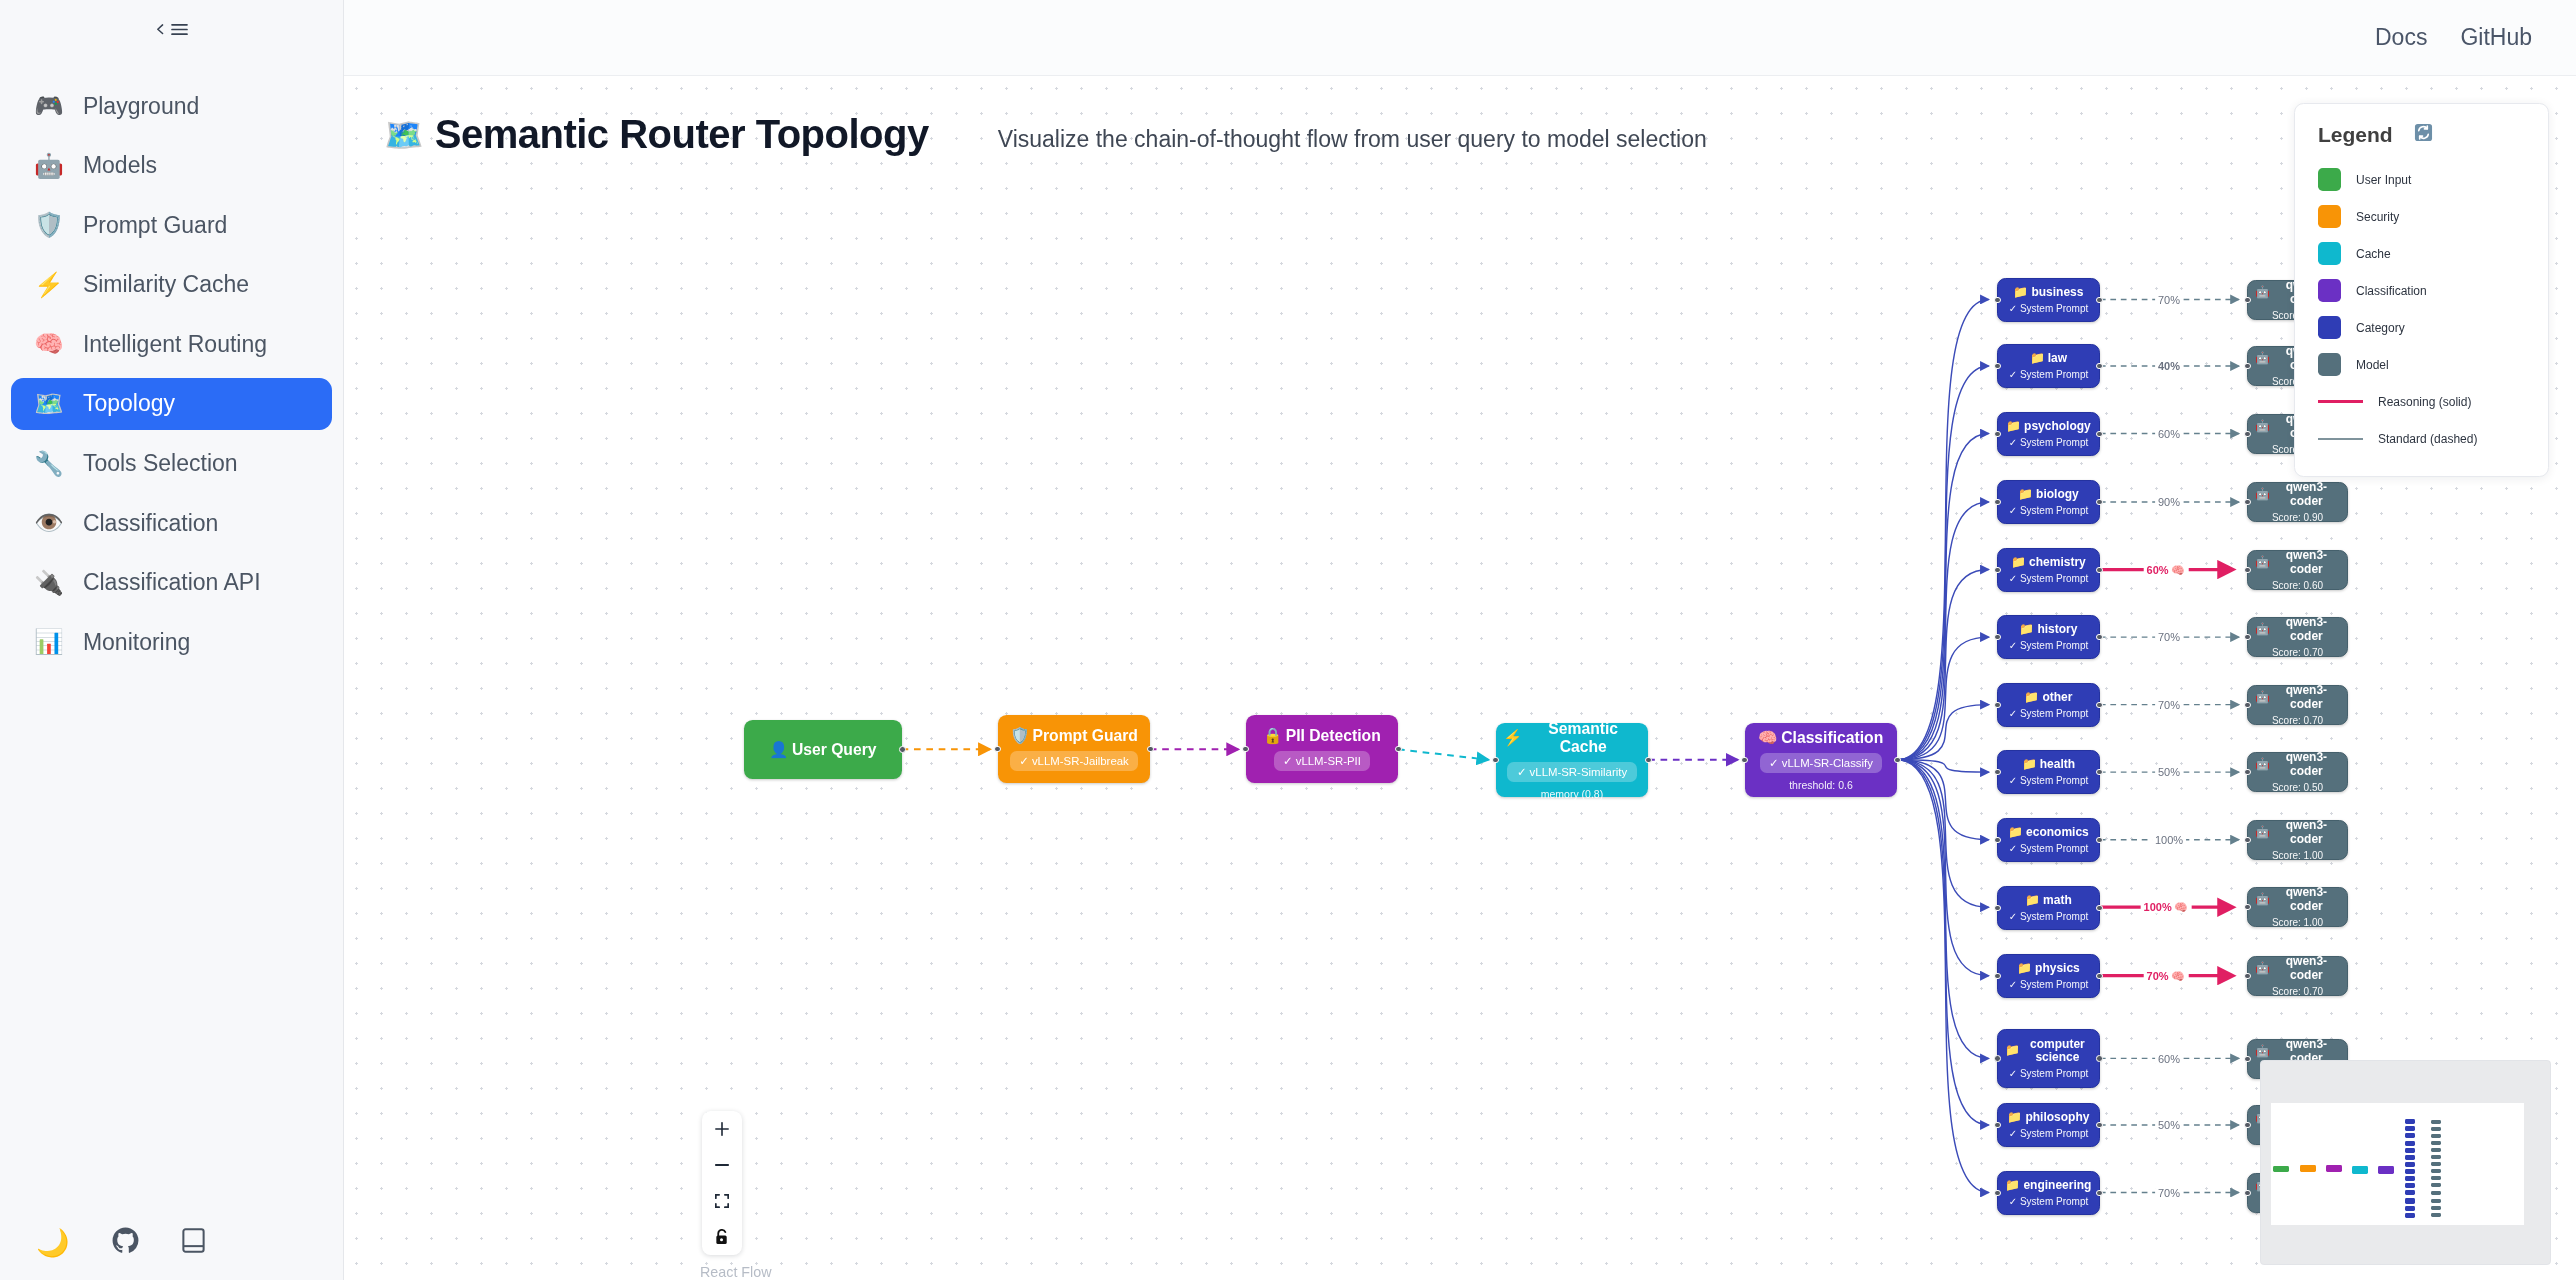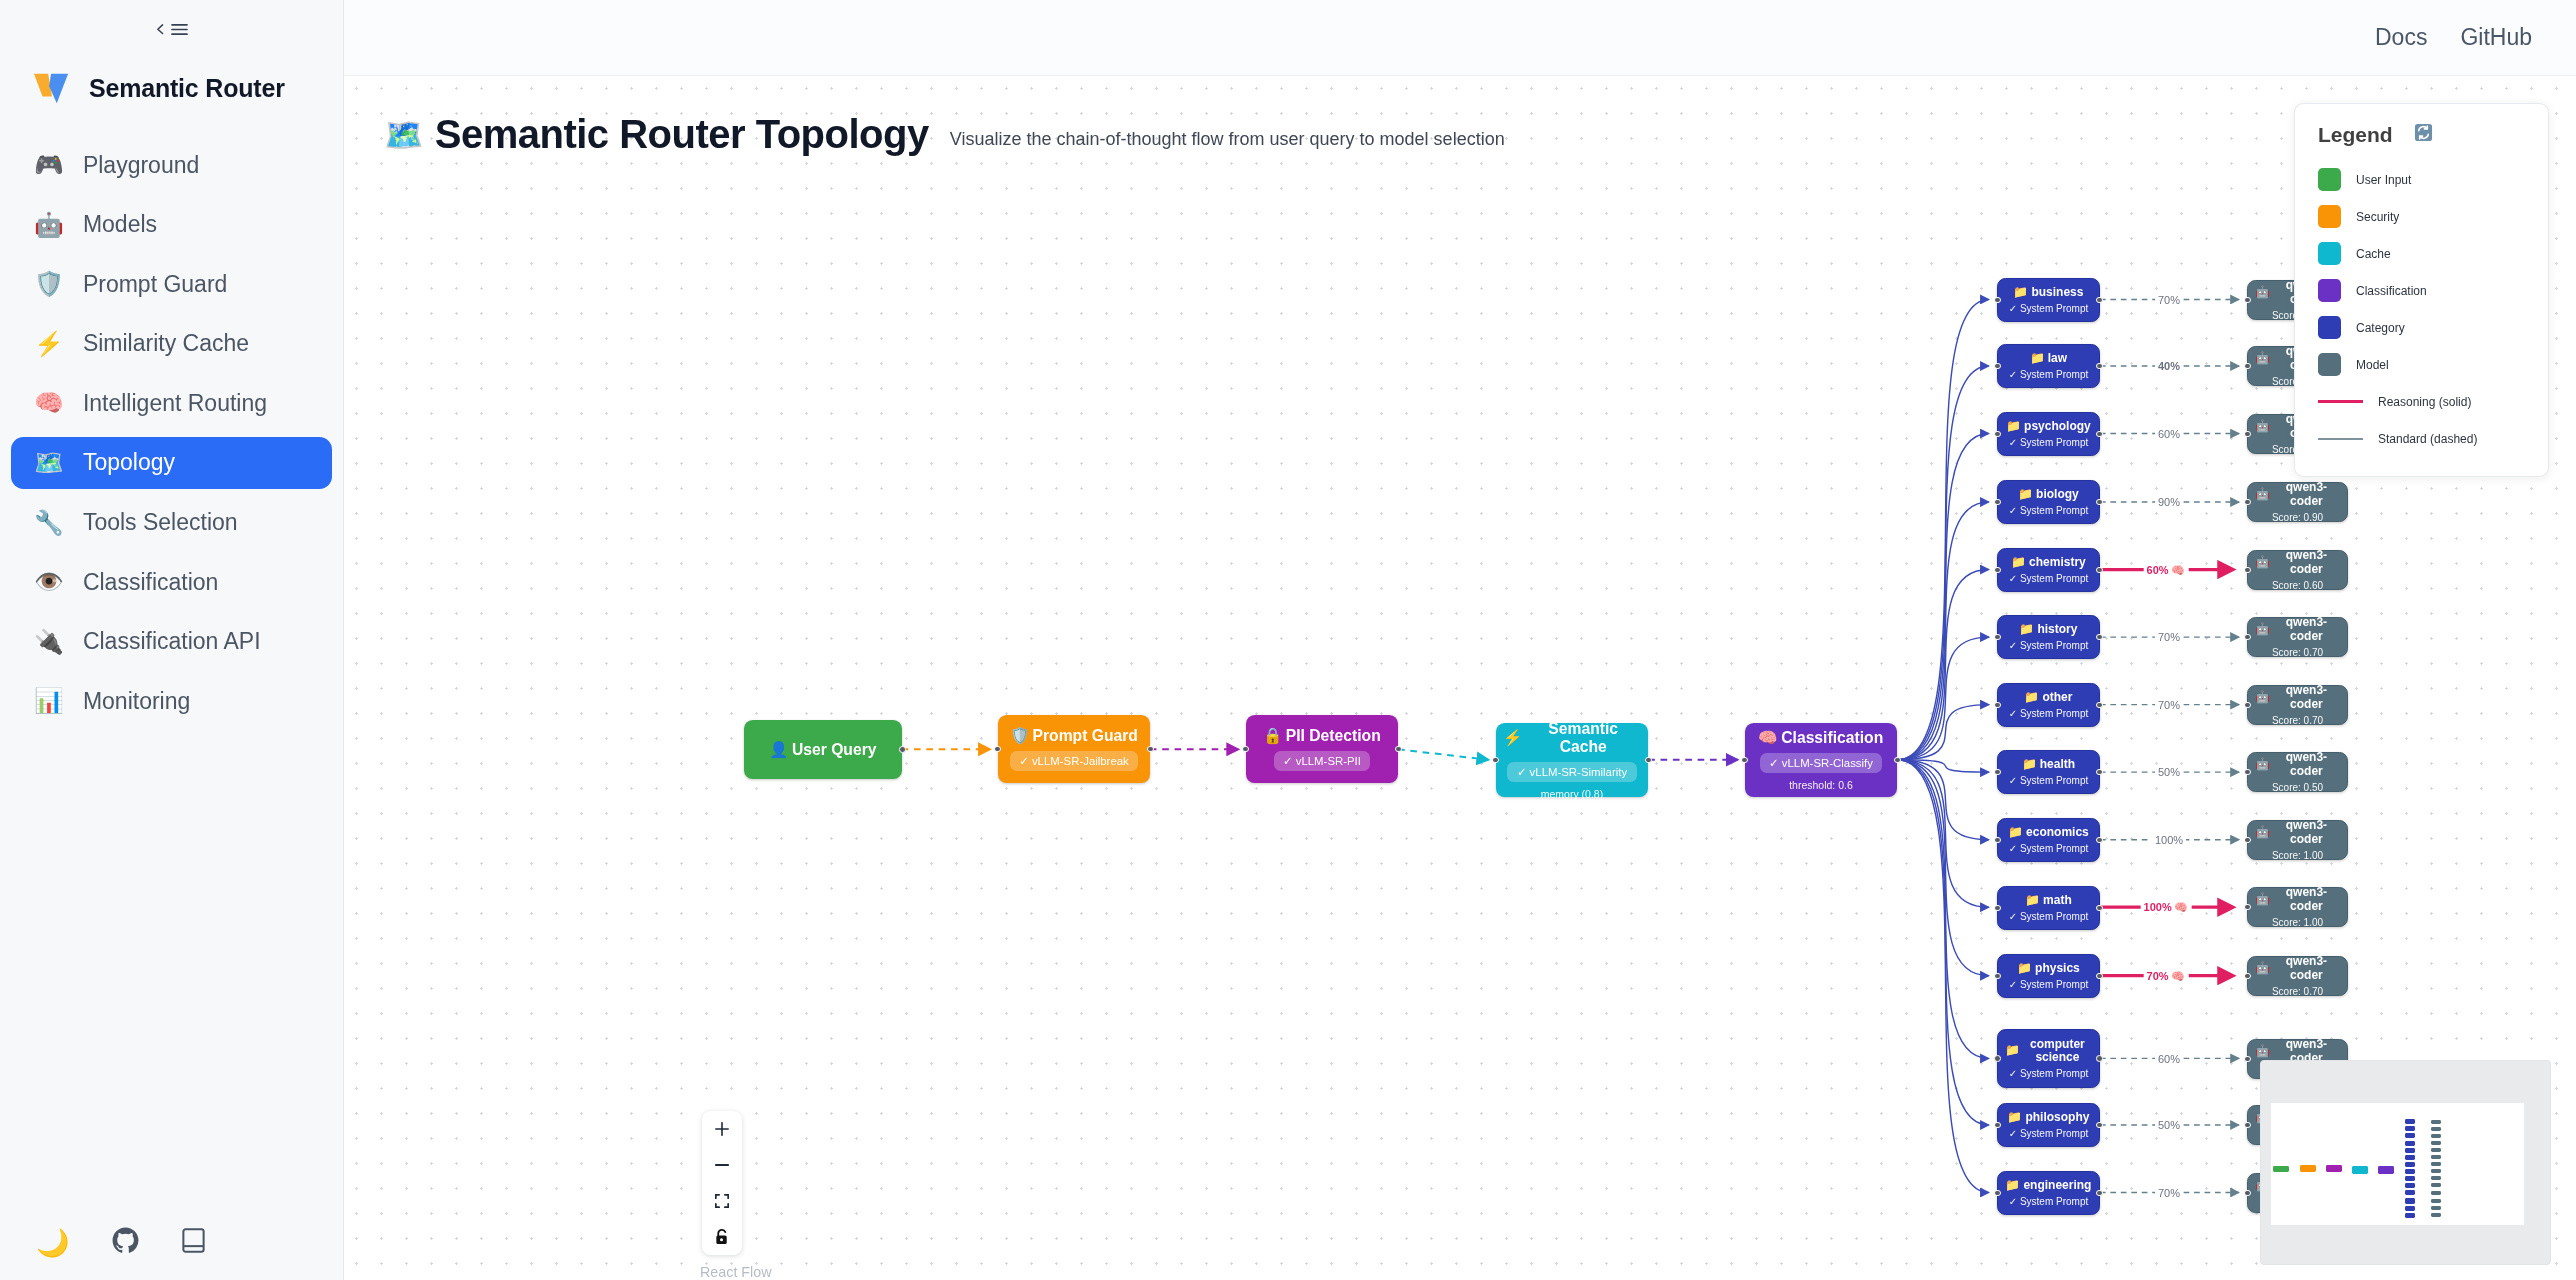--- a/index.html
+++ b/index.html
@@ -51,21 +51,21 @@
   .topbar {
     height: 76px; background: #fbfcfd; border-bottom: 1px solid #eceef1;
     display: flex; align-items: center; justify-content: flex-end;
     gap: 33px; padding-right: 44px;
   }
   .topbar a { color: #4a5568; font-size: 23px; text-decoration: none; cursor: pointer; }
 
   .page-head { display: flex; align-items: center; gap: 21px; padding: 36px 0 0 40px; }
   .page-title { font-size: 40px; font-weight: bold; color: #111827; display:flex; align-items:center; gap:11.4px; letter-spacing:-0.5px; }
   .page-title .temo { font-size: 32px; }
-  .page-sub { font-size: 18px; color: #3f4754; padding-top: 9.5px; }
+  .page-sub { font-size: 23px; color: #3f4754; padding-top: 9.5px; margin-left: 48px; }
 
   
   .canvas {
     position: absolute; left: 0; top: 76px; right: 0; bottom: 0;
     overflow: hidden;
     background-color: #ffffff;
     background-image: radial-gradient(#d5d8de 1.1px, transparent 1.1px);
     background-size: 25px 25px;
     cursor: grab;
   }
@@ -166,29 +166,20 @@
         <svg width="19" height="15" viewBox="0 0 20 16">
             <g stroke="#374151" stroke-width="1.8" stroke-linecap="round">
               <line x1="2" y1="3" x2="18" y2="3"></line>
               <line x1="2" y1="8" x2="18" y2="8"></line>
               <line x1="2" y1="13" x2="18" y2="13"></line>
             </g>
           </svg>
       </div>
     </div>
 
-    <div class="brand">
-      <span class="brand-logo">
-        <svg width="40" height="36" viewBox="0 0 42 38">
-          <path d="M2 3 L17 3 L21 27 L11 27 Z" fill="#f9ab2e"></path>
-          <path d="M20 3 L38 3 L26 34 L18 16 Z" fill="#4a8ef0"></path>
-        </svg>
-      </span>
-      <span class="brand-name">Semantic Router</span>
-    </div>
 
     <nav class="nav">
       <div class="nav-item">
         <span class="ico">🎮</span>
         <span>Playground</span>
       </div>
       <div class="nav-item">
         <span class="ico">🤖</span>
         <span>Models</span>
       </div>

